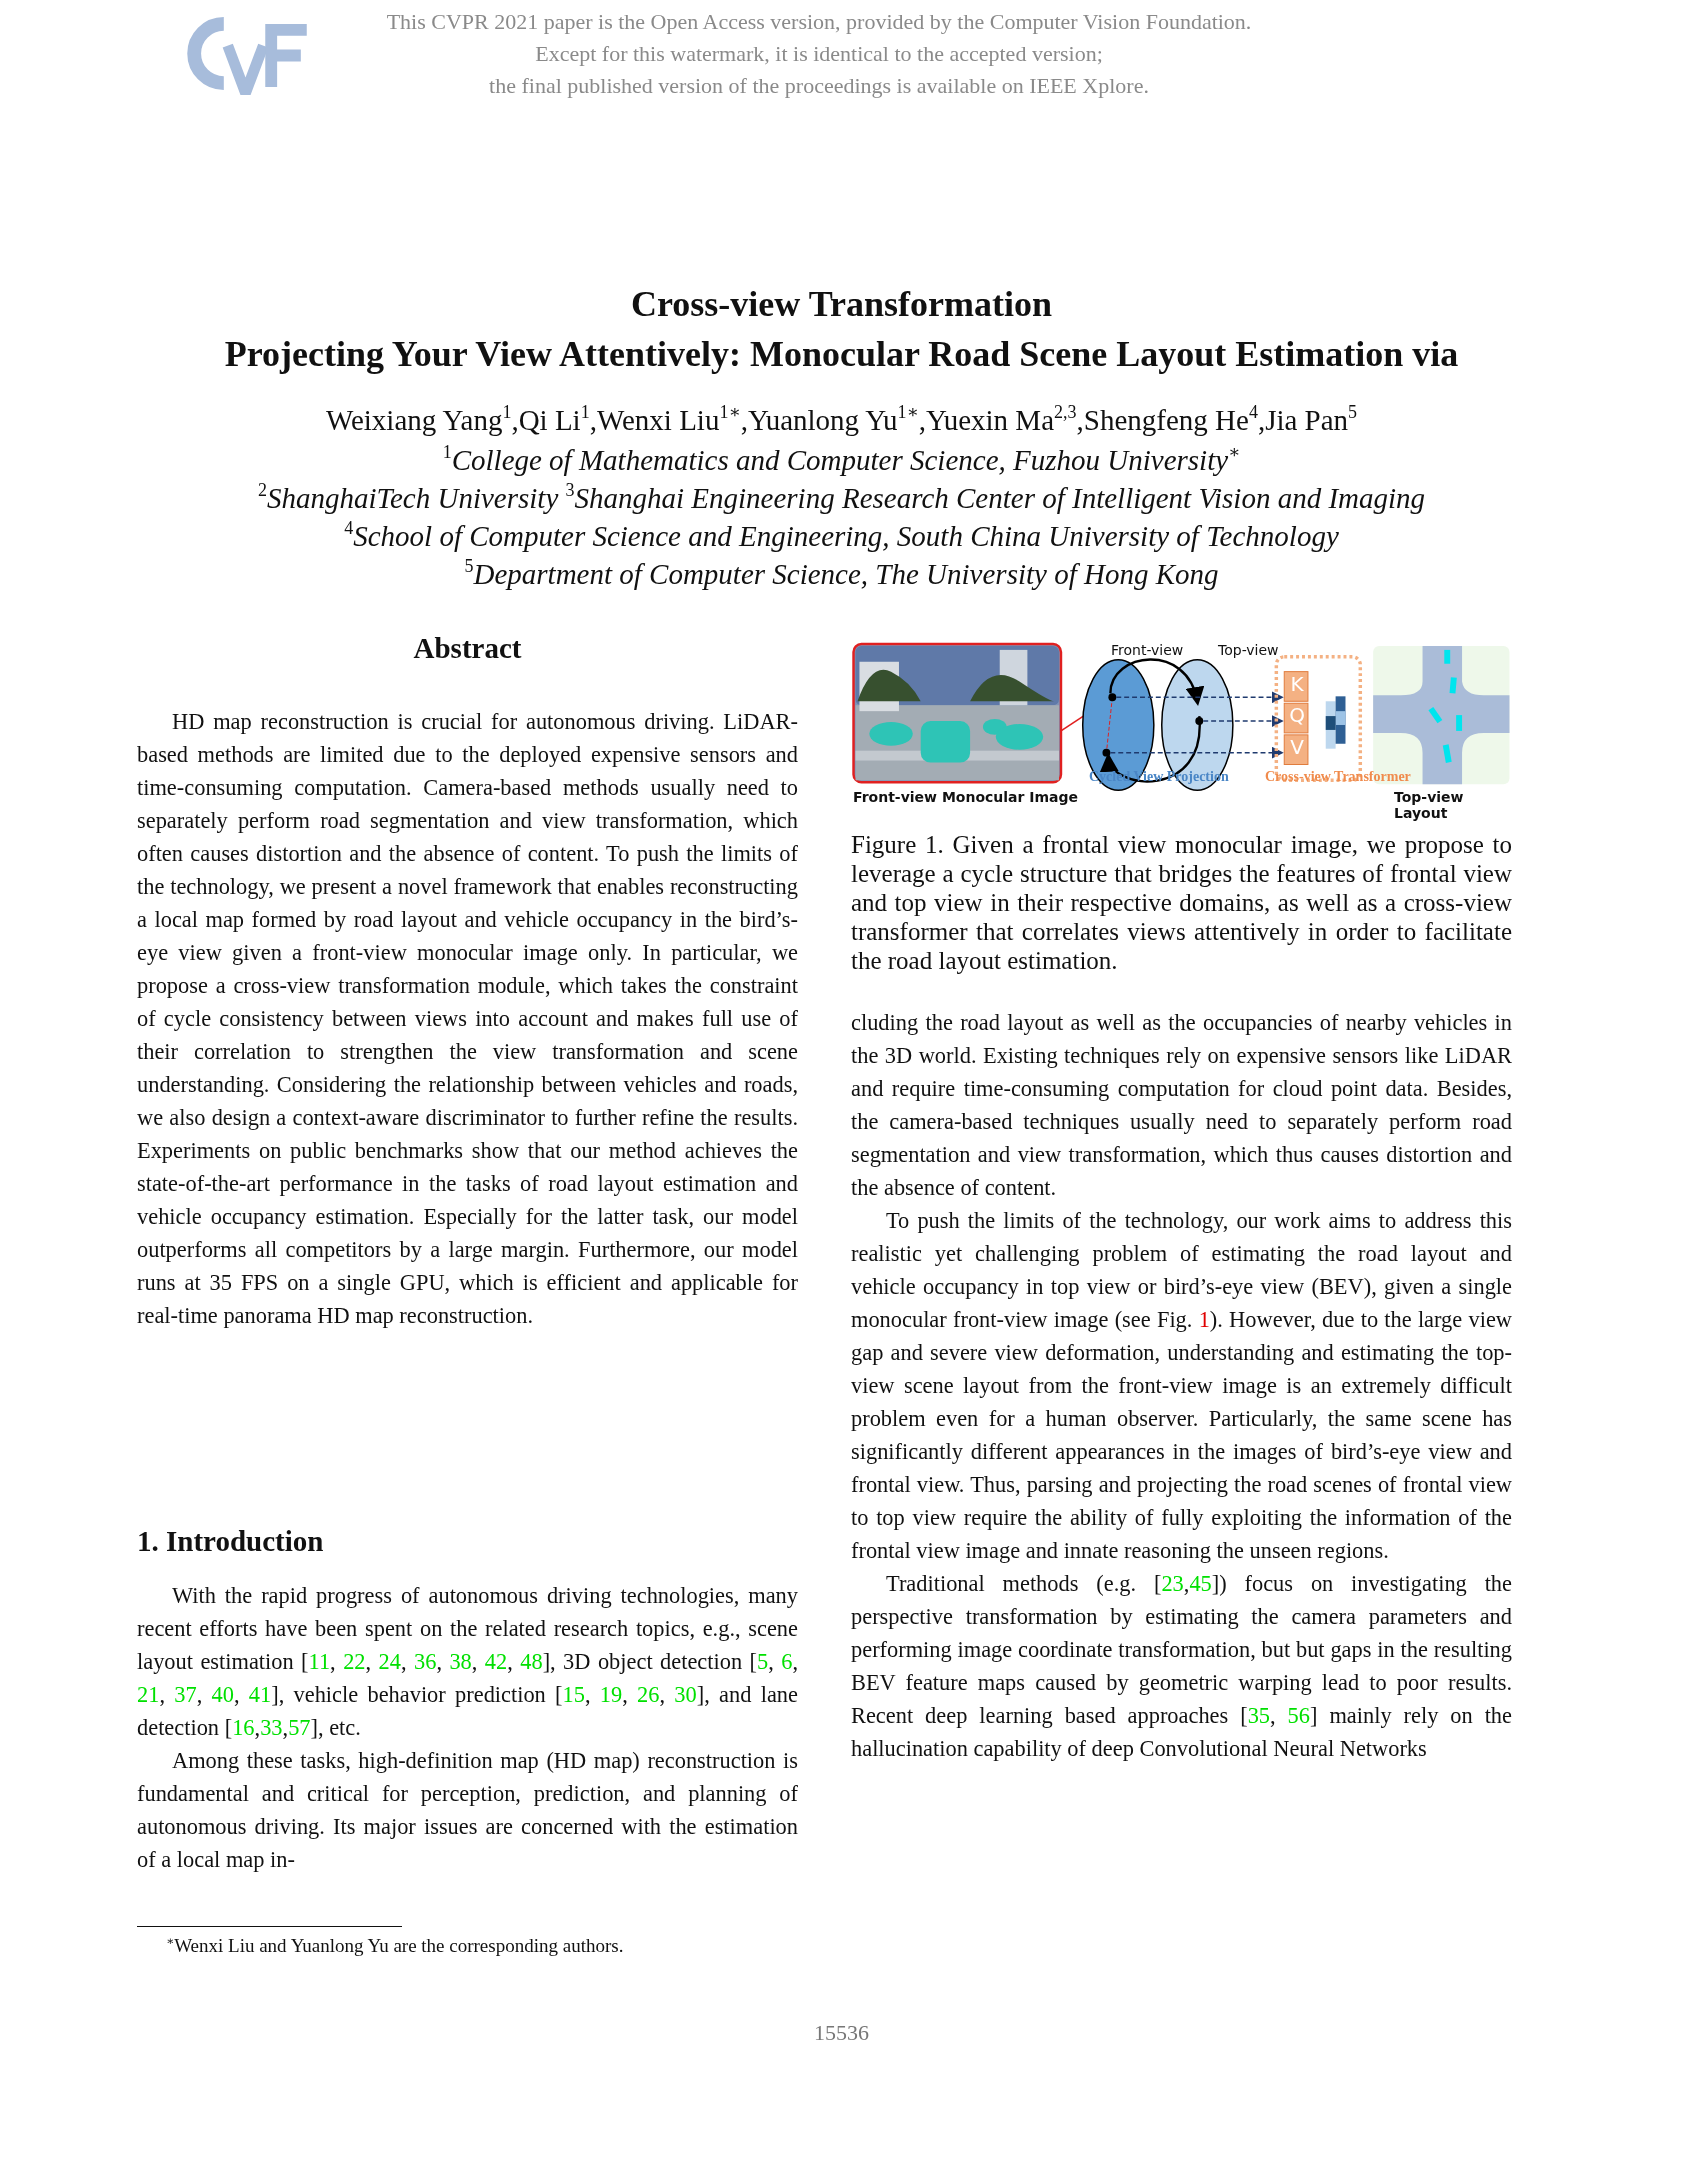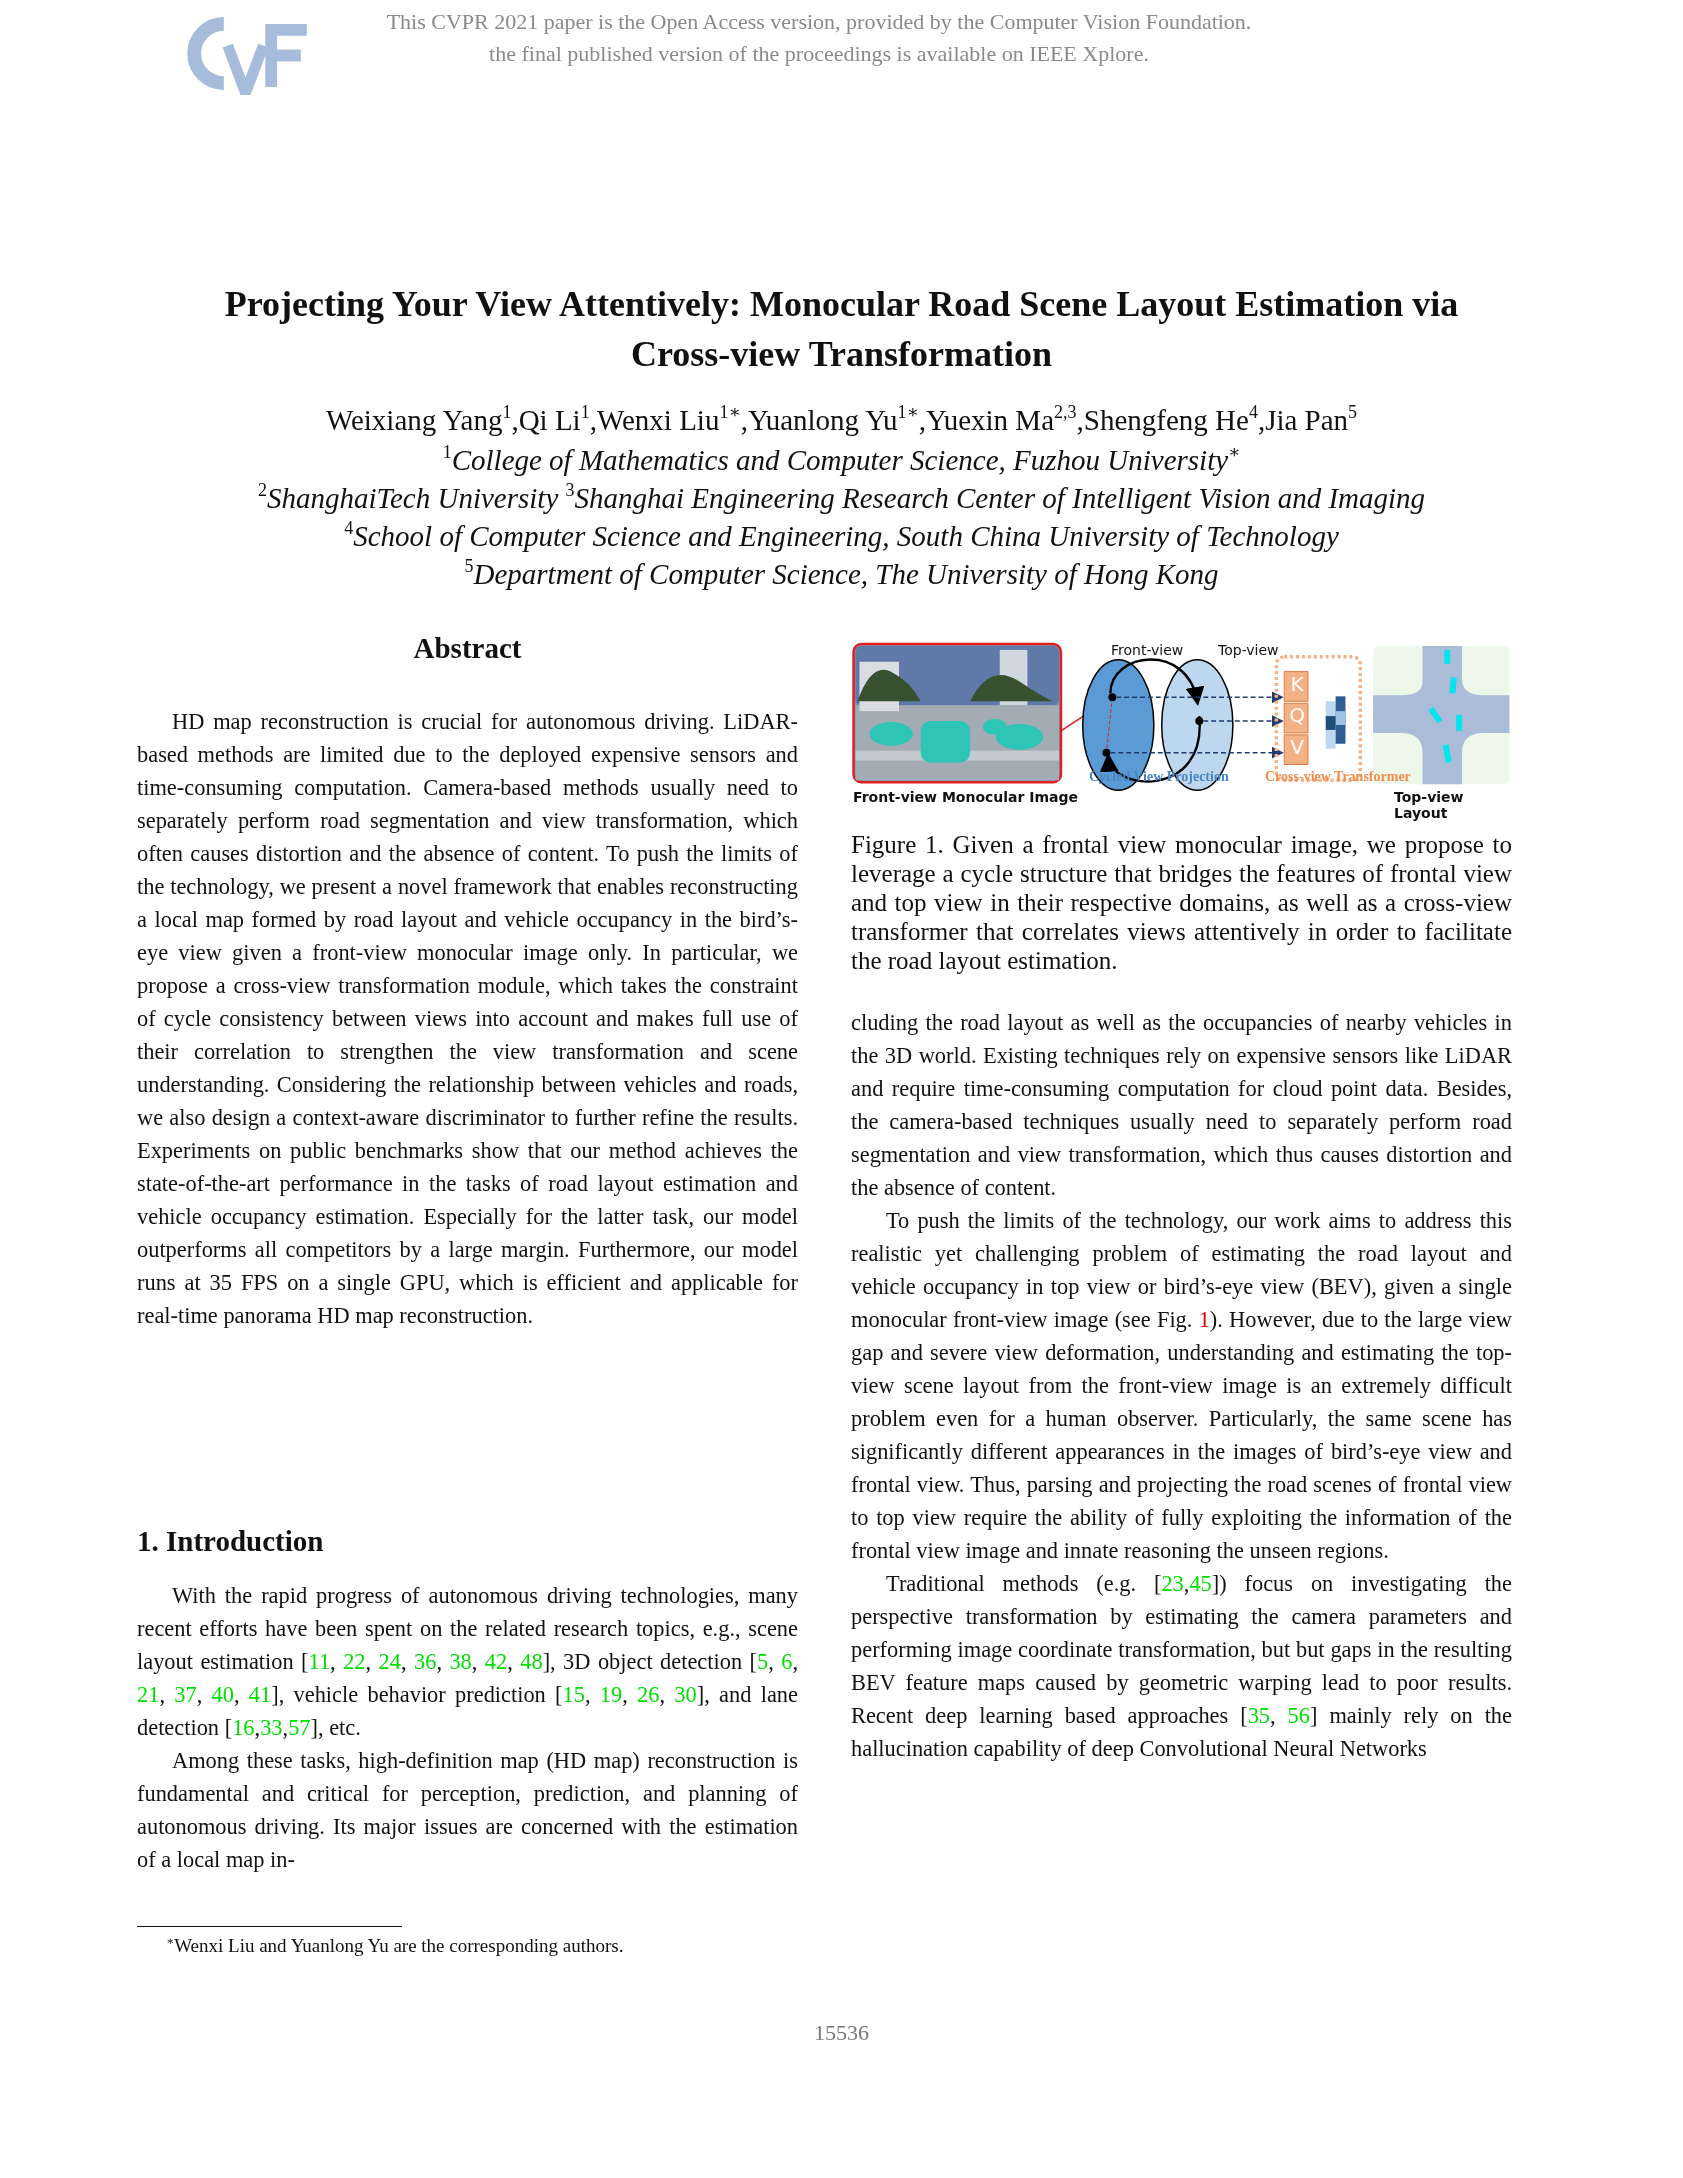--- a/index.html
+++ b/index.html
@@ -38,26 +38,27 @@
 </head>
 <body>
 
 <svg class="cvf-logo" viewBox="0 0 128 80">
   <path d="M40 8 A30 30 0 1 0 40 68" fill="none" stroke="#a7bcdb" stroke-width="14"></path>
   <path d="M44 30 L62 78 L80 30" fill="none" stroke="#a7bcdb" stroke-width="11"></path>
   <path d="M88 8 L88 72 M88 14 L124 14 M88 40 L118 40" fill="none" stroke="#a7bcdb" stroke-width="12"></path>
 </svg>
 <div class="watermark">
   <span class="line">This CVPR 2021 paper is the Open Access version, provided by the Computer Vision Foundation.</span>
+  <span class="line">Except for this watermark, it is identical to the accepted version;</span>
   <span class="line">the final published version of the proceedings is available on IEEE Xplore.</span>
 </div>
 
 <div class="title">
+  <div>Cross-view Transformation</div>
   <div>Projecting Your View Attentively: Monocular Road Scene Layout Estimation via</div>
-  <div>Cross-view Transformation</div>
 </div>
 
 <div class="authors">
   <span>Weixiang Yang</span><sup>1</sup>,<span>Qi Li</span><sup>1</sup>,<span>Wenxi Liu</span><sup>1∗</sup>,<span>Yuanlong Yu</span><sup>1∗</sup>,<span>Yuexin Ma</span><sup>2,3</sup>,<span>Shengfeng He</span><sup>4</sup>,<span>Jia Pan</span><sup>5</sup>
 </div>
 
 <div class="affils">
   <div><sup>1</sup><span>College of Mathematics and Computer Science, Fuzhou University</span><sup>∗</sup></div>
   <div><sup>2</sup><span>ShanghaiTech University </span><sup>3</sup><span>Shanghai Engineering Research Center of Intelligent Vision and Imaging</span></div>
   <div><sup>4</sup><span>School of Computer Science and Engineering, South China University of Technology</span></div>

